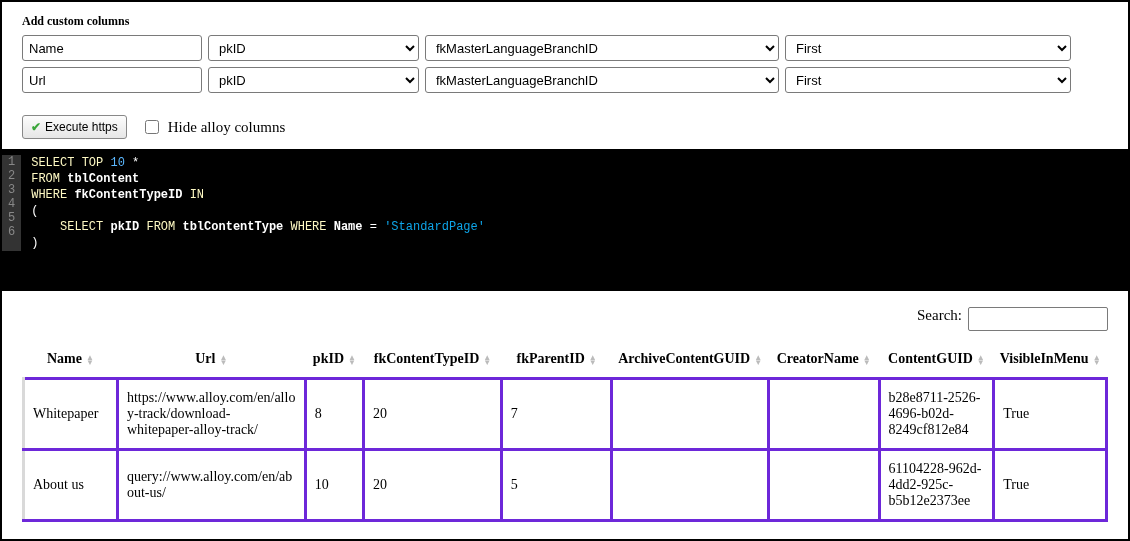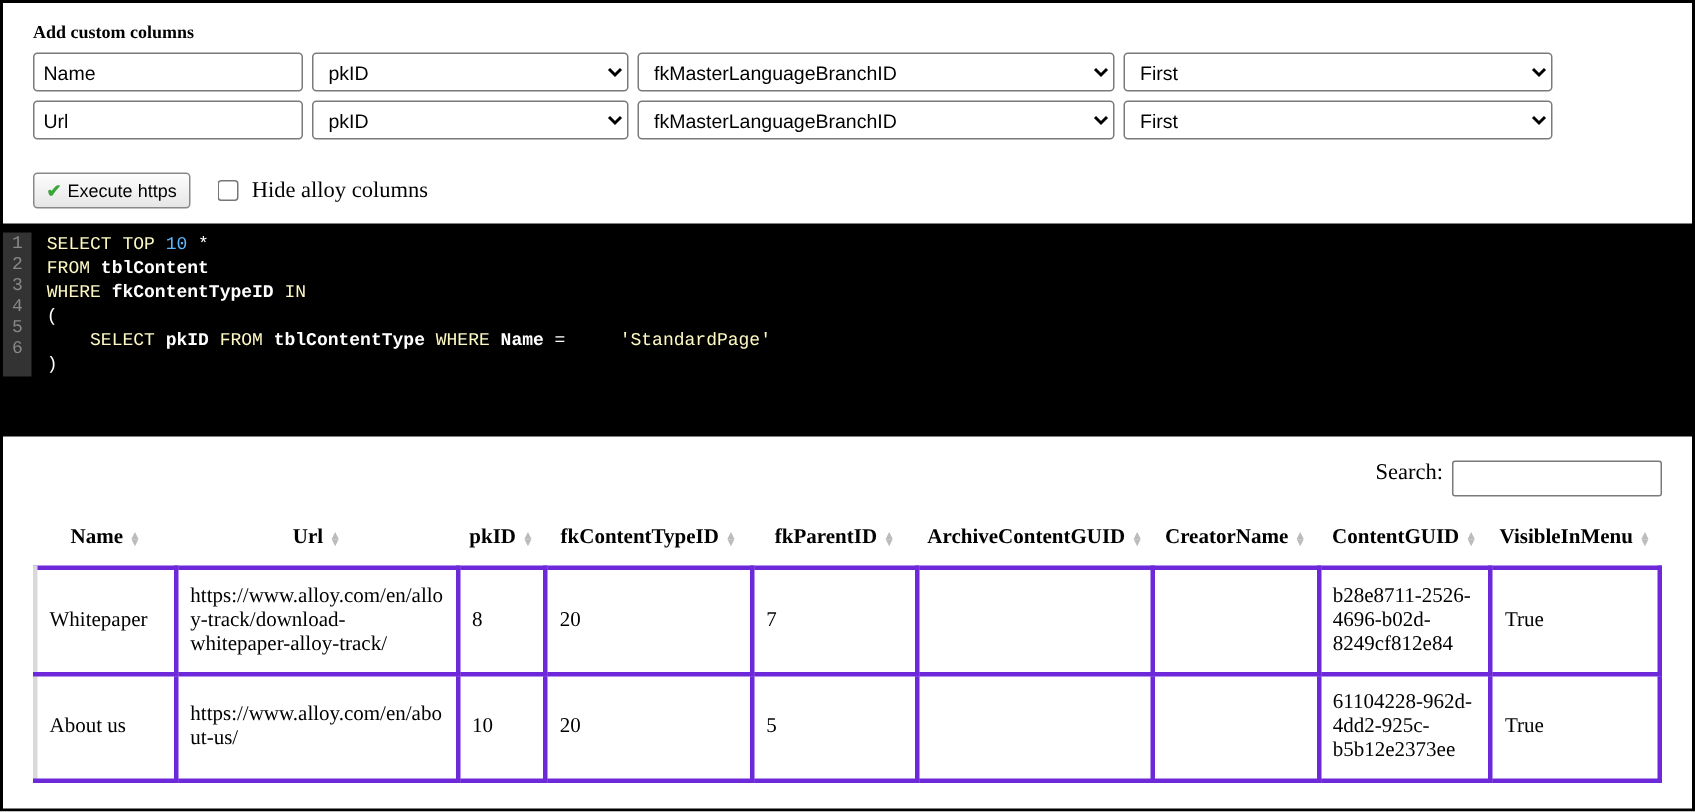--- a/index.html
+++ b/index.html
@@ -32,21 +32,21 @@
     font-family: Arial, Helvetica, sans-serif;
     font-size: 13px;
     padding: 4px 6px;
     border: 1px solid #7a7a7a;
     border-radius: 3px;
     background: #fff;
     height: 26px;
   }
   .col-input { width: 180px; }
   .col-sel1  { width: 211px; }
-  .col-sel2  { width: 318px; }
+  .col-sel2  { width: 354px; }
   .col-sel3  { width: 286px; }
 
   .actions {
     margin-top: 22px;
     display: flex;
     align-items: center;
     gap: 14px;
   }
   .exec-btn {
     display: inline-flex;
@@ -82,21 +82,21 @@
     text-align: right;
     padding: 0 6px;
     min-width: 18px;
     user-select: none;
   }
   .code { padding: 0 10px; line-height: 16px; }
   .kw { color: #fef9c3; }
   .num { color: #5bb8ff; }
   .tbl { color: #fff; font-weight: bold; }
   .col { color: #fff; font-weight: bold; }
-  .str { color: #fef9c3; margin-left: 29px; }
+  .str { color: #0ea5e9; }
 
   .table-controls {
     display: flex;
     align-items: center;
     margin-top: 16px;
   }
   .tc-buttons { display: flex; gap: 12px; }
   .tc-btn {
     font-family: Arial, Helvetica, sans-serif;
     font-size: 13px;
@@ -255,21 +255,21 @@
           <td>8</td>
           <td>20</td>
           <td>7</td>
           <td></td>
           <td></td>
           <td>b28e8711-2526-4696-b02d-8249cf812e84</td>
           <td>True</td>
         </tr>
         <tr>
           <td>About us</td>
-          <td>https://www.alloy.com/en/about-us/</td>
+          <td>query://www.alloy.com/en/about-us/</td>
           <td>10</td>
           <td>20</td>
           <td>5</td>
           <td></td>
           <td></td>
           <td>61104228-962d-4dd2-925c-b5b12e2373ee</td>
           <td>True</td>
         </tr>
       </tbody>
   </table>

